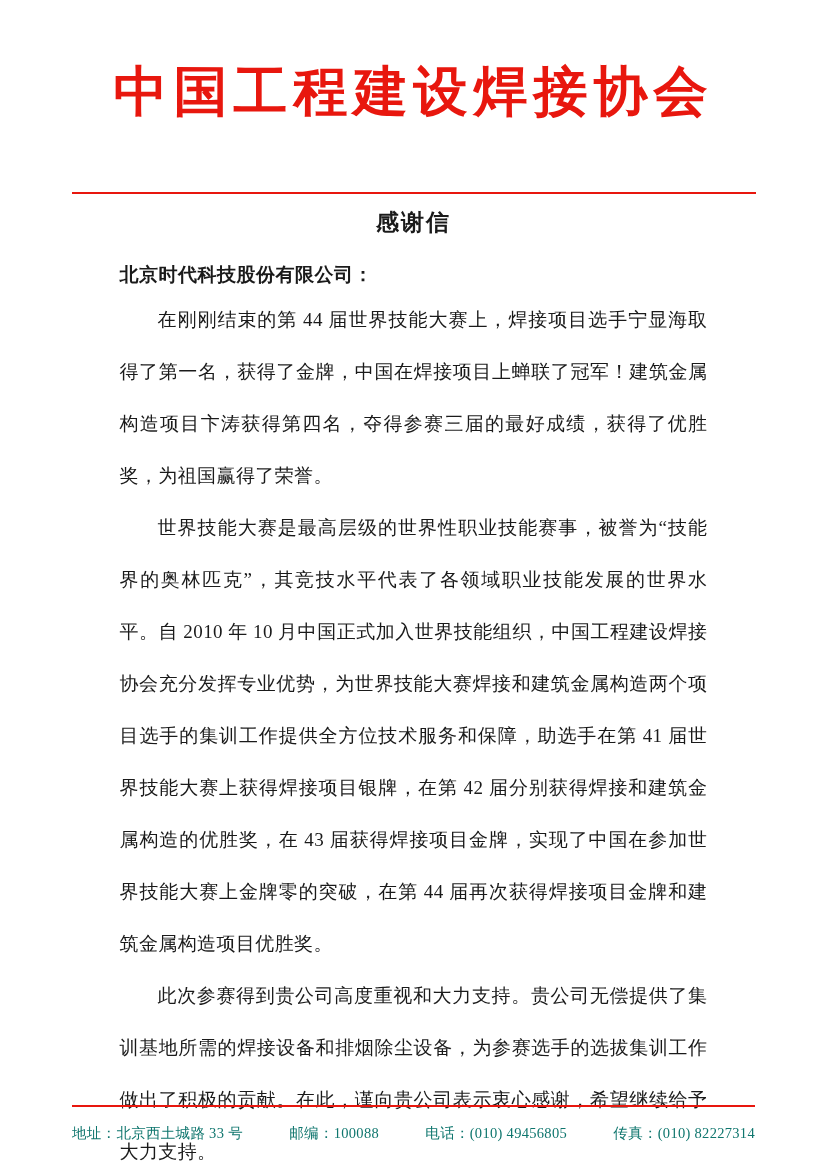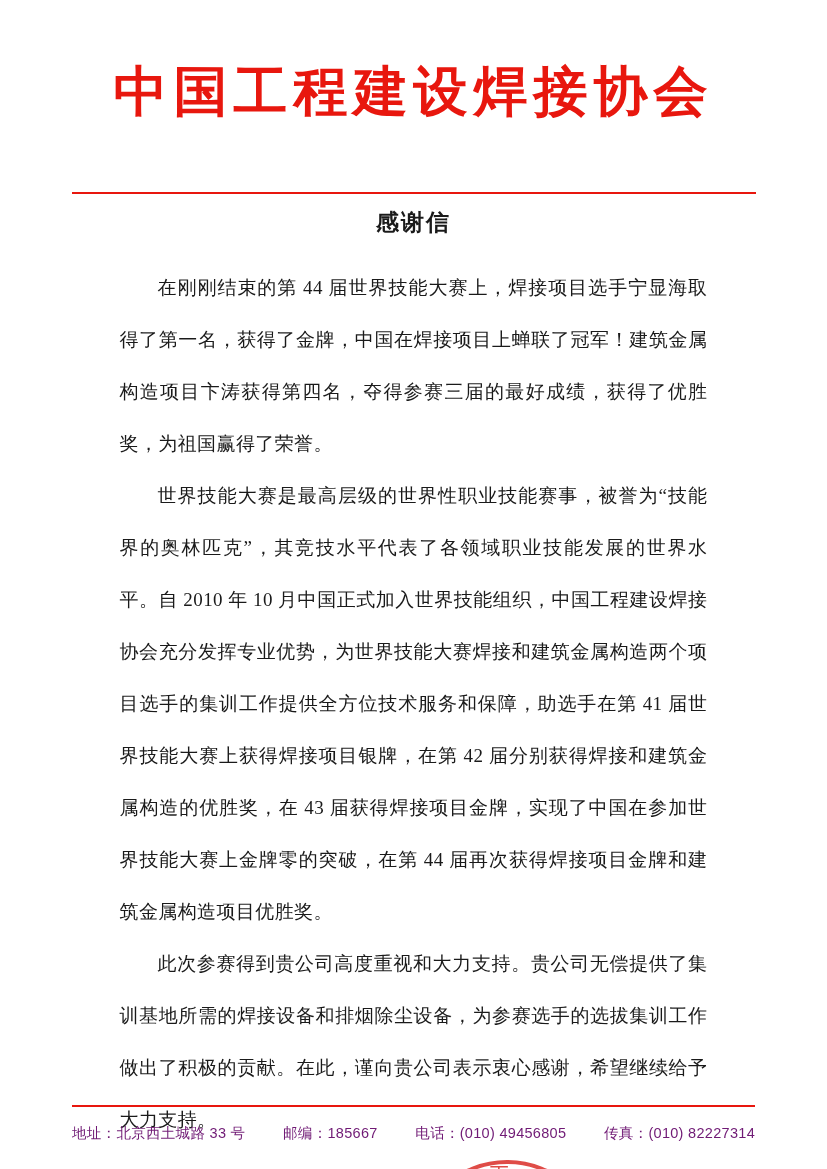--- a/index.html
+++ b/index.html
@@ -121,43 +121,44 @@
     right: 72px;
     bottom: 62px;
     height: 2px;
     background: #e8170e;
   }
   .footer {
     position: absolute;
     left: 72px;
     right: 72px;
     bottom: 26px;
-    color: #701a75;
+    color: #0f766e;
     font-size: 14.5px;
     letter-spacing: 0.3px;
     display: flex;
     justify-content: space-between;
     align-items: center;
-    font-family: Liberation Sans, sans-serif;
+    font-family: Liberation Serif, serif;
   }
   .footer span { white-space: nowrap; }
 </style>
 </head>
 <body>
 
 <div class="page">
 
   <div class="letterhead">
     <div class="org-title">中国工程建设焊接协会</div>
     <div class="rule-top"></div>
   </div>
 
   <div class="doc-title">感谢信</div>
 
   <div class="content">
+    <div class="salutation">北京时代科技股份有限公司：</div>
 
     <p class="para">在刚刚结束的第 44 届世界技能大赛上，焊接项目选手宁显海取得了第一名，获得了金牌，中国在焊接项目上蝉联了冠军！建筑金属构造项目卞涛获得第四名，夺得参赛三届的最好成绩，获得了优胜奖，为祖国赢得了荣誉。</p>
     <p class="para">世界技能大赛是最高层级的世界性职业技能赛事，被誉为“技能界的奥林匹克”，其竞技水平代表了各领域职业技能发展的世界水平。自 2010 年 10 月中国正式加入世界技能组织，中国工程建设焊接协会充分发挥专业优势，为世界技能大赛焊接和建筑金属构造两个项目选手的集训工作提供全方位技术服务和保障，助选手在第 41 届世界技能大赛上获得焊接项目银牌，在第 42 届分别获得焊接和建筑金属构造的优胜奖，在 43 届获得焊接项目金牌，实现了中国在参加世界技能大赛上金牌零的突破，在第 44 届再次获得焊接项目金牌和建筑金属构造项目优胜奖。</p>
     <p class="para">此次参赛得到贵公司高度重视和大力支持。贵公司无偿提供了集训基地所需的焊接设备和排烟除尘设备，为参赛选手的选拔集训工作做出了积极的贡献。在此，谨向贵公司表示衷心感谢，希望继续给予大力支持。</p>
 
     <div class="sign-wrap">
       <div class="stamp">
         <div class="stamp-inner">
           <svg width="174" height="174" viewBox="0 0 174 174" aria-hidden="true">
             <defs>
@@ -174,18 +175,18 @@
       <div class="sign-lines">
         <div>中国工程建设焊接协会</div>
       </div>
     </div>
   </div>
 
   <div class="rule-bottom"></div>
 
   <div class="footer">
     <span>地址：北京西土城路 33 号</span>
-    <span>邮编：185667</span>
+    <span>邮编：100088</span>
     <span>电话：(010) 49456805</span>
     <span>传真：(010) 82227314</span>
   </div>
 
 </div>
 
 </body></html>

